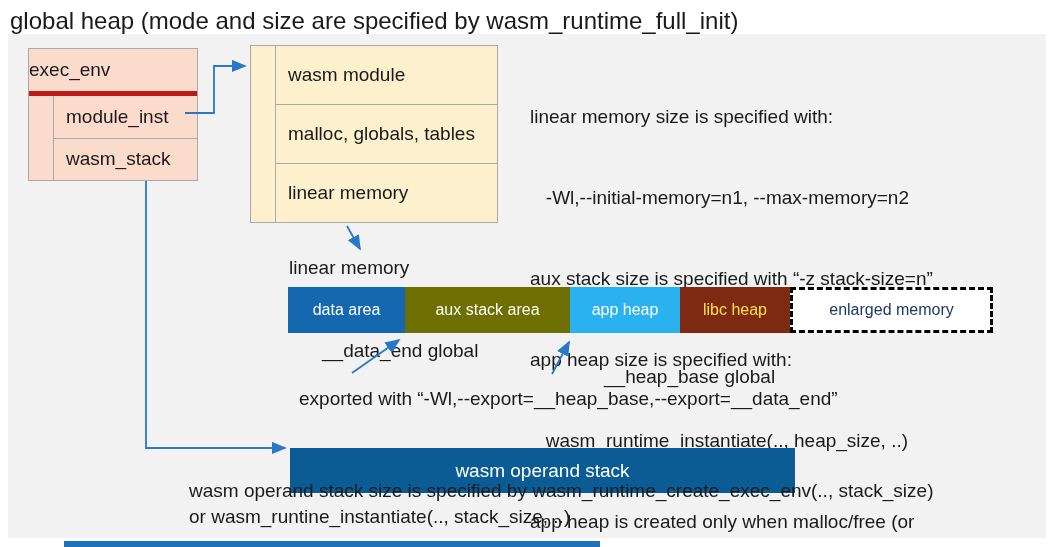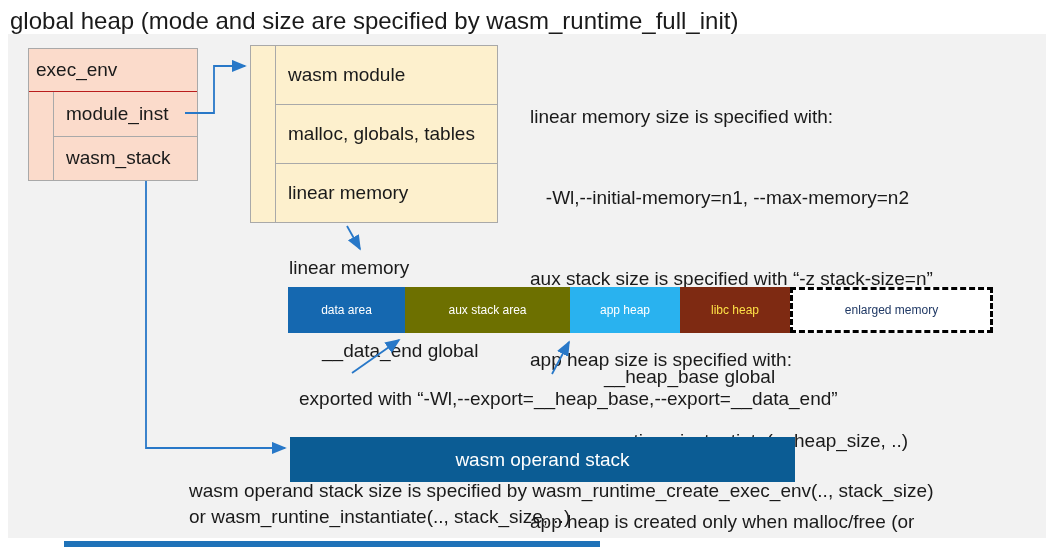--- a/index.html
+++ b/index.html
@@ -1,33 +1,33 @@
 <!DOCTYPE html>
 <html><head>
 <meta charset="utf-8">
 <style>
   html,body{margin:0;padding:0;background:#ffffff;}
   body{font-family:"Liberation Sans",sans-serif;color:#1a1a1a;}
   #stage{position:relative;width:1054px;height:547px;background:#ffffff;overflow:hidden;}
   .canvas-bg{position:absolute;left:8px;top:34px;width:1038px;height:504px;background:#f2f2f2;}
   .title{position:absolute;left:10px;top:7px;font-size:24px;white-space:pre;}
   .struct-box{position:absolute;border:1px solid #a9a9a9;box-sizing:border-box;display:flex;flex-direction:column;}
-  .box-header{flex:0 0 auto;display:flex;align-items:center;padding-left:7px;font-size:19px;border-bottom:1px solid #b91c1c;}
+  .box-header{flex:0 0 auto;display:flex;align-items:center;padding-left:0;font-size:19px;border-bottom:5px solid #b91c1c;}
   .box-body{flex:1 1 auto;display:flex;min-height:0;}
   .box-strip{flex:0 0 24px;border-right:1px solid #a9a9a9;}
   .box-rows{flex:1 1 auto;display:flex;flex-direction:column;}
   .box-row{display:flex;align-items:center;padding-left:12px;font-size:19px;flex:1 1 auto;}
   .box-row + .box-row{border-top:1px solid #a9a9a9;}
   .notes{position:absolute;font-size:19px;line-height:27px;white-space:pre-wrap;}
   .notes div{white-space:pre;}
   .membar{position:absolute;left:288px;top:287px;height:46px;display:flex;}
-  .seg{display:flex;align-items:center;justify-content:center;font-size:12px;color:#ffffff;box-sizing:border-box;}
+  .seg{display:flex;align-items:center;justify-content:center;font-size:16px;color:#ffffff;box-sizing:border-box;}
   .seg-dashed{border:3px dashed #000000;background:#ffffff;}
   .label{position:absolute;font-size:19px;white-space:pre;}
-  .opstack{position:absolute;left:290px;top:437px;width:505px;height:45px;display:flex;align-items:center;justify-content:center;color:#ffffff;font-size:19px;}
+  .opstack{position:absolute;left:290px;top:448px;width:505px;height:45px;display:flex;align-items:center;justify-content:center;color:#ffffff;font-size:19px;}
   .bottom-notes{position:absolute;left:189px;top:478px;font-size:19px;line-height:26px;}
   .bottom-notes div{white-space:pre;}
   .footer-bar{position:absolute;left:64px;top:541px;width:536px;height:6px;}
   svg.overlay{position:absolute;left:0;top:0;width:1054px;height:547px;pointer-events:none;}
   svg.overlay polyline{fill:none;stroke-width:1.8px;}
 </style>
 </head>
 <body>
 
 <div id="stage">

